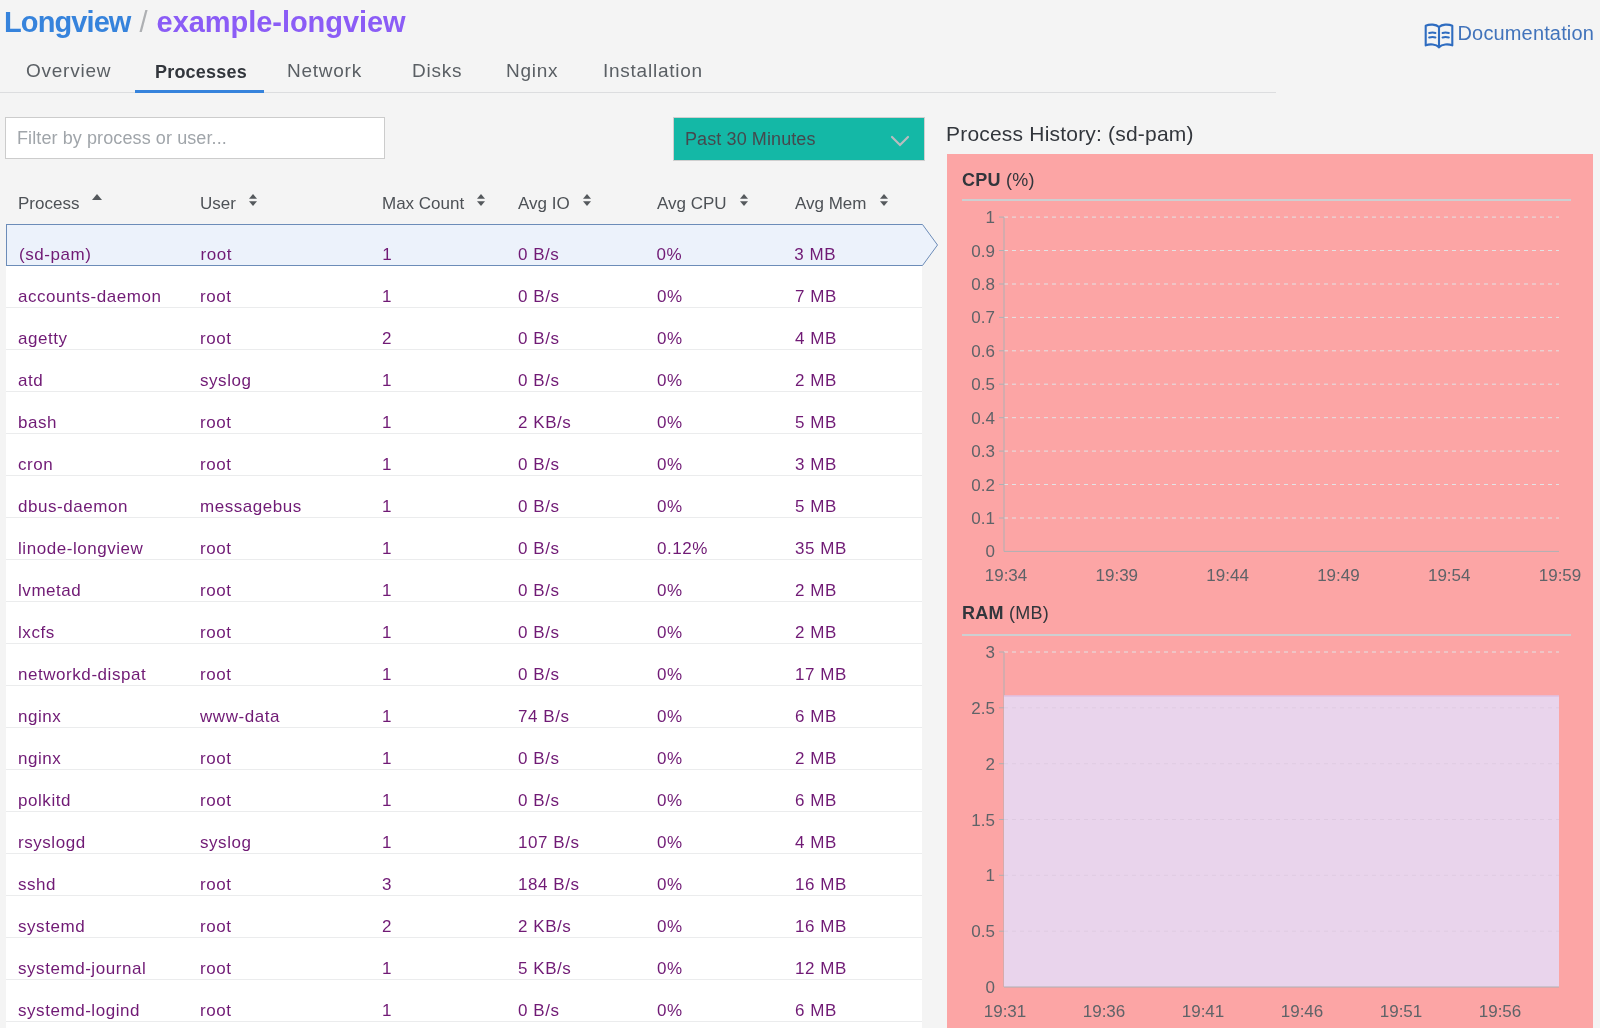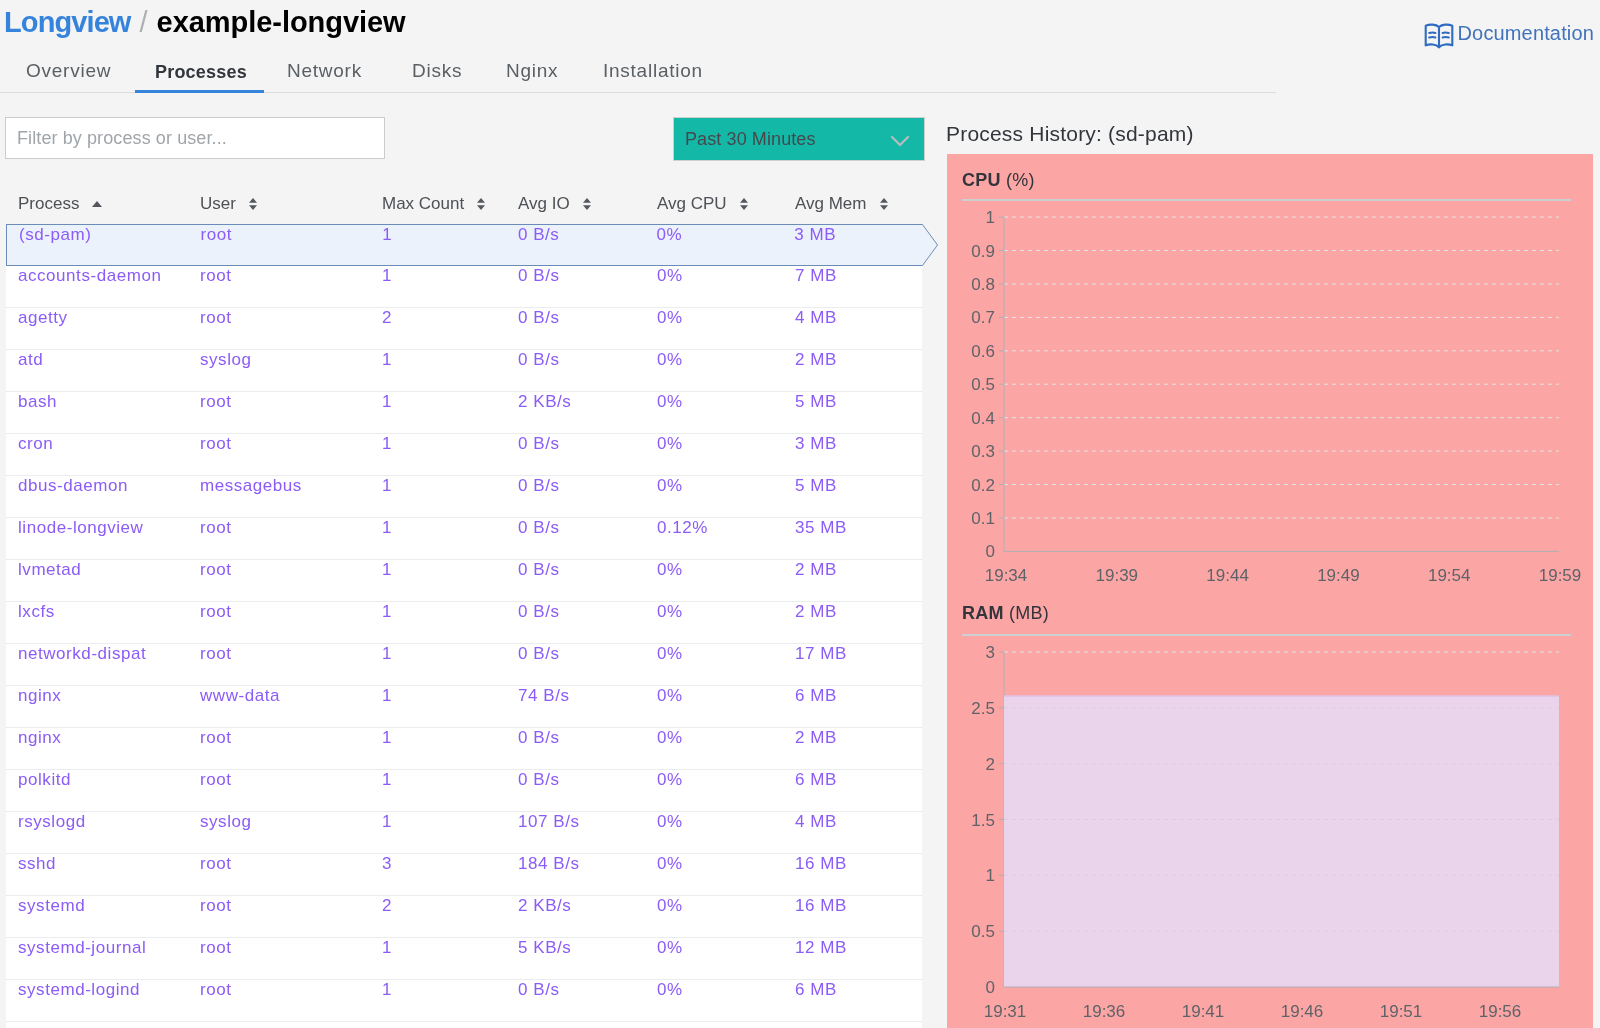--- a/index.html
+++ b/index.html
@@ -9,21 +9,21 @@
     font-family:"Liberation Sans", sans-serif;
     color:#606469;
     position:relative;
   }
   .abs { position:absolute; }
 
   
   .crumb { left:4px; top:8px; font-size:29px; font-weight:bold; line-height:29px; }
   .crumb .blue { color:#3683dc; letter-spacing:-0.9px; }
   .crumb .slash { color:#aeb0b3; font-weight:normal; padding:0 9px; }
-  .crumb .cur { color:#000000; letter-spacing:-0.05px;margin-top:46px; }
+  .crumb .cur { color:#8b5cf6; letter-spacing:-0.05px;margin-top:46px; }
 
   
   .doc { right:6px; top:22px; display:flex; color:#4173bb; font-size:20px; letter-spacing:0.15px; }
   .doc svg { margin-right:3px; }
 
   
   .tabs { left:0; top:56px; width:1276px; height:37px; border-bottom:1px solid #dcdddf;padding-left:36px; }
   .tab { position:absolute; top:4px; font-size:19px; line-height:22px; color:#5a5f64; letter-spacing:0.75px;}
   .tab.active { color:#32363c; font-weight:bold; font-size:18px; letter-spacing:0.2px; top:5px; }
   .tab-underline { position:absolute; left:135px; top:33.5px; width:129px; height:3.5px; background:#3683dc; }
@@ -31,27 +31,27 @@
   
   .filter { left:5px; top:117px; width:380px; height:42px; background:#fff; border:1px solid #cccccc;
             font-size:18px; color:#a0a5aa; line-height:40px; padding-left:11px; letter-spacing:0.1px; }
   .select { left:673px; top:117px; width:252px; height:44px; background:#14b8a6; border:1px solid #cfcfcf;
             font-size:18px; color:#45494e; line-height:42px; padding-left:11px; letter-spacing:0.1px; }
   .select svg { position:absolute; right:14px; top:17px; }
 
   
   .tbl { left:6px; top:183px; width:916px; }
   .thead { display:flex; height:41px; align-items:center; font-size:17px; color:#4d5156; }
-  .row { display:flex; height:42px; align-items:flex-start; background:#fff; border-bottom:1px solid #ebeced;
-         font-size:17px; color:#8b5cf6; letter-spacing:0.55px; }
+  .row { display:flex; height:42px; align-items:flex-end; background:#fff; border-bottom:1px solid #ebeced;
+         font-size:17px; color:#701a75; letter-spacing:0.55px; }
   .row.sel { background:#ecf2fb; border:1px solid #6c8cb8; height:42px; }
   .c { padding-left:12px; }
   .c1 { width:182px; } .c2 { width:182px; } .c3 { width:136px; }
   .c4 { width:139px; } .c5 { width:138px; } .c6 { width:139px; }
-  .thead .c { display:flex; align-items:center; }
+  .thead .c { display:flex; }
   .thead svg { margin-left:13px; }
   .caret { left:921px; top:224px; }
   .tail { left:6px; top:1022px; width:916px; height:6px; background:#fff; }
 
   
   .ph-title { left:946px; top:122px; font-size:21px; color:#32363c; letter-spacing:0.2px; }
   .card { left:947px; top:154px; width:646px; height:874px; background:#fca5a5; }
   .chead { position:absolute; left:15px; font-size:18px; color:#32363c; letter-spacing:0.2px; }
   .chead b { letter-spacing:0.3px; }
   .chead .unit { color:#32363c; }

